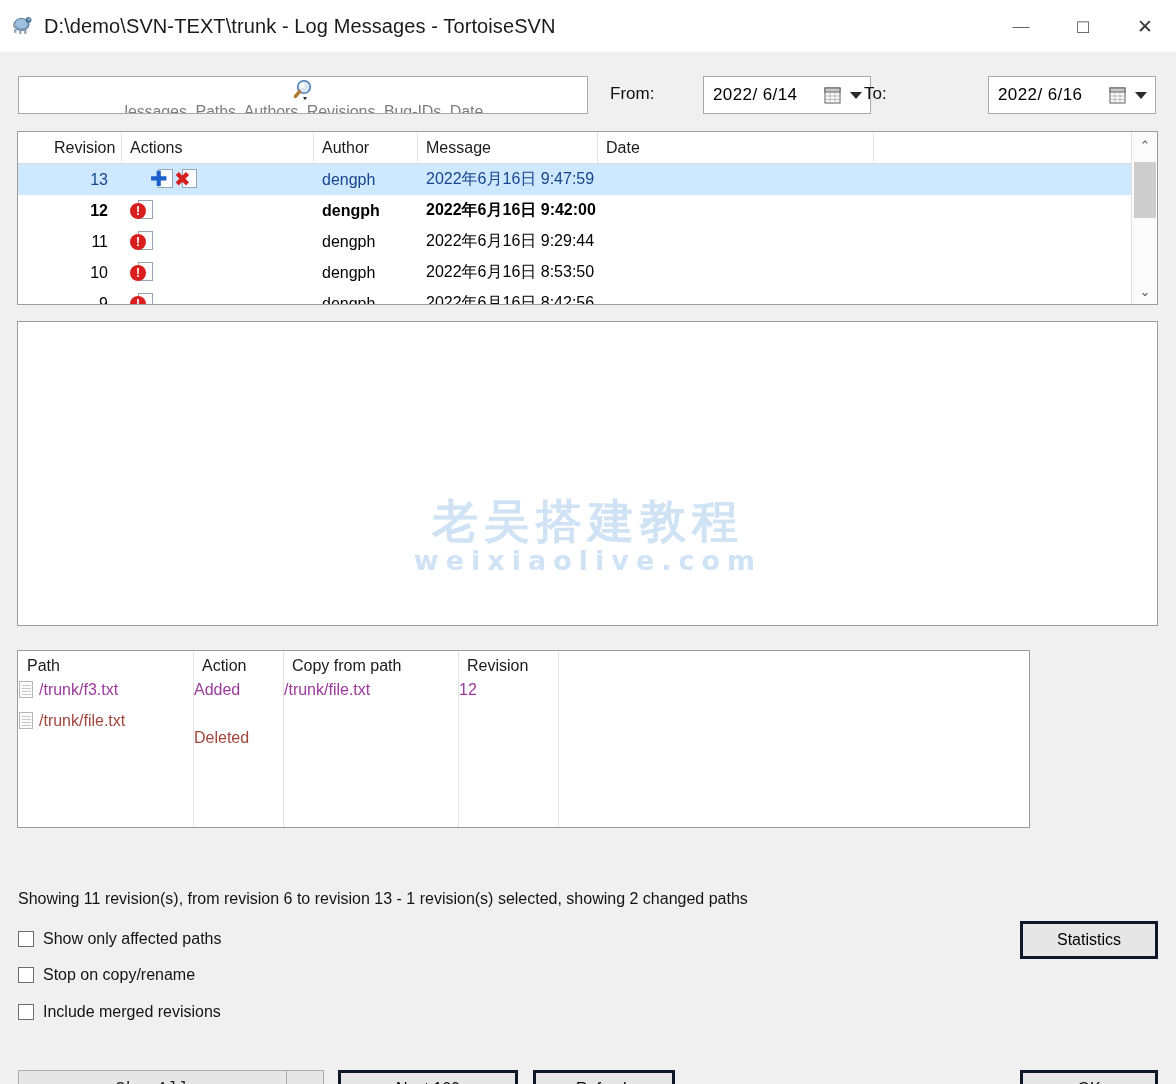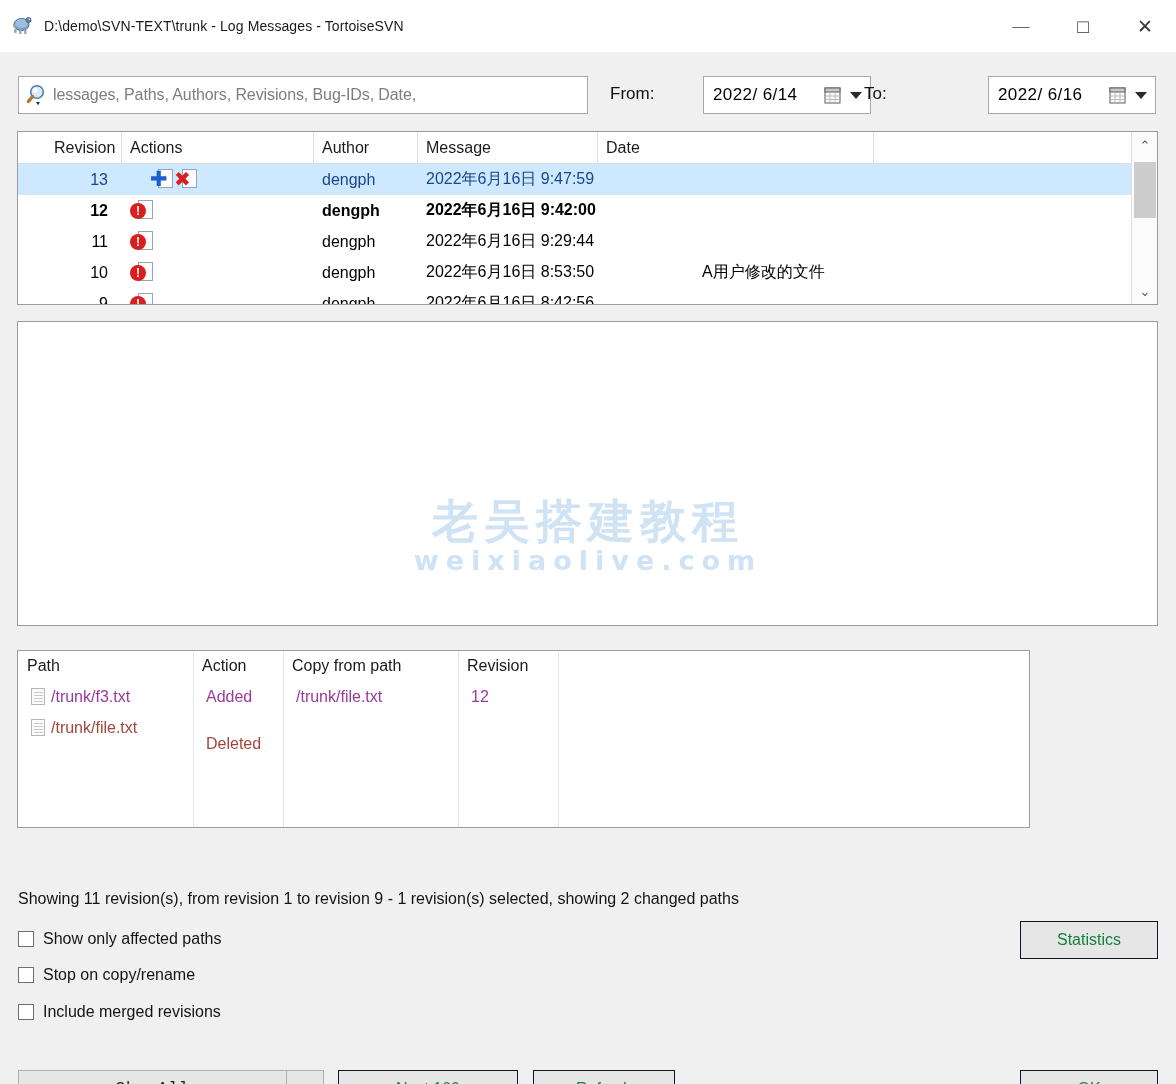--- a/index.html
+++ b/index.html
@@ -26,21 +26,21 @@
     align-items: center;
     position: relative;
   }
   .title-icon {
     width: 24px; height: 24px;
     margin-left: 10px; margin-right: 10px;
     position: relative;
     flex: none;
   }
   .title-text {
-    font-size: 14px;
+    font-size: 20px;
     color: #1a1a1a;
     white-space: nowrap;
     letter-spacing: 0.1px;
     text-align: right;
   }
   .win-controls {
     position: absolute;
     right: 0; top: 0;
     height: 52px;
     display: flex;
@@ -72,20 +72,21 @@
   }
   .search-box {
     position: absolute;
     left: 18px; top: 0;
     width: 570px; height: 38px;
     background: #fff;
     border: 1px solid #a8a8a8;
     display: flex;
     align-items: center;
     padding-left: 6px;
+    flex-direction: column;
   }
   .search-icon {
     width: 26px; height: 26px;
     position: relative;
     flex: none;
     margin-right: 2px;
   }
   .search-ph {
     font-size: 16px;
     color: #7d7d7d;
@@ -310,22 +311,22 @@
   .pl-head .hcell {
     font-size: 16px;
     color: #1a1a1a;
     padding-left: 9px;
     display: flex;
     align-items: center;
     white-space: nowrap;
   }
   .pl-row { display: flex; height: 31px; align-items: center; font-size: 16px; }
   .pl-row .cell {
-    padding-left: 13px;
-    display: flex; align-items: center;
+    padding-left: 1px;
+    display: flex; 
     height: 31px;
     white-space: nowrap;
     overflow: hidden;
   }
   .p-path  { width: 175px; }
   .p-act   { width: 90px; }
   .p-copy  { width: 175px; }
   .p-rev   { width: 100px; }
   .file-icon {
     width: 14px; height: 17px;
@@ -373,23 +374,23 @@
     margin-right: 9px;
     flex: none;
   }
   .chk1 { top: 878px; }
   .chk2 { top: 914px; }
   .chk3 { top: 951px; }
 
   
   .btn {
     background: #e6e6e6;
-    border: 1px solid #0f172a;
-    font-size: 16px;
-    color: #15803d;
+    border: 3px solid #0f172a;
+    font-size: 16px;
+    color: #000000;
     display: flex;
     align-items: center;
     justify-content: center;
     font-family: "Liberation Sans", sans-serif;
     position: absolute;
   }
 
   .btn-stats { left: 1020px; top: 869px; width: 138px; height: 38px; }
   .btn-help  { left: 1020px; top: 955px; width: 138px; height: 38px; }
   .btn-ok    { left: 1020px; top: 1018px; width: 138px; height: 38px; }
@@ -560,21 +561,20 @@
         <div class="rl-row">
           <div class="cell c-rev">10</div>
           <div class="cell c-act">
             <span class="ico ico-modified">
               <span class="doc-sheet" style="left:8px;top:0;"></span>
               <span class="bang-badge">!</span>
             </span>
           </div>
           <div class="cell c-auth">dengph</div>
           <div class="cell c-date">2022年6月16日 8:53:50</div>
-          <div class="cell c-msg">A用户修改的文件</div>
         </div>
         <div class="rl-row">
           <div class="cell c-rev">9</div>
           <div class="cell c-act">
             <span class="ico ico-modified">
               <span class="doc-sheet" style="left:8px;top:0;"></span>
               <span class="bang-badge">!</span>
             </span>
           </div>
           <div class="cell c-auth">dengph</div>
@@ -626,21 +626,21 @@
               <span>/trunk/file.txt</span>
             </div>
             <div class="cell p-act" style="color: rgb(162, 69, 60); margin-top: 33px;">Deleted</div>
             <div class="cell p-copy" style="color: rgb(162, 69, 60);"></div>
             <div class="cell p-rev" style="color: rgb(162, 69, 60);"></div>
           </div>
         </div>
     </div>
   </div>
 
-  <div class="statusline">Showing 11 revision(s), from revision 1 to revision 9 - 1 revision(s) selected, showing 2 changed paths</div>
+  <div class="statusline">Showing 11 revision(s), from revision 6 to revision 13 - 1 revision(s) selected, showing 2 changed paths</div>
 
   <label class="chk chk1">
     <span class="box"></span>
     <span>Show only affected paths</span>
   </label>
   <label class="chk chk2">
     <span class="box"></span>
     <span>Stop on copy/rename</span>
   </label>
   <label class="chk chk3">

